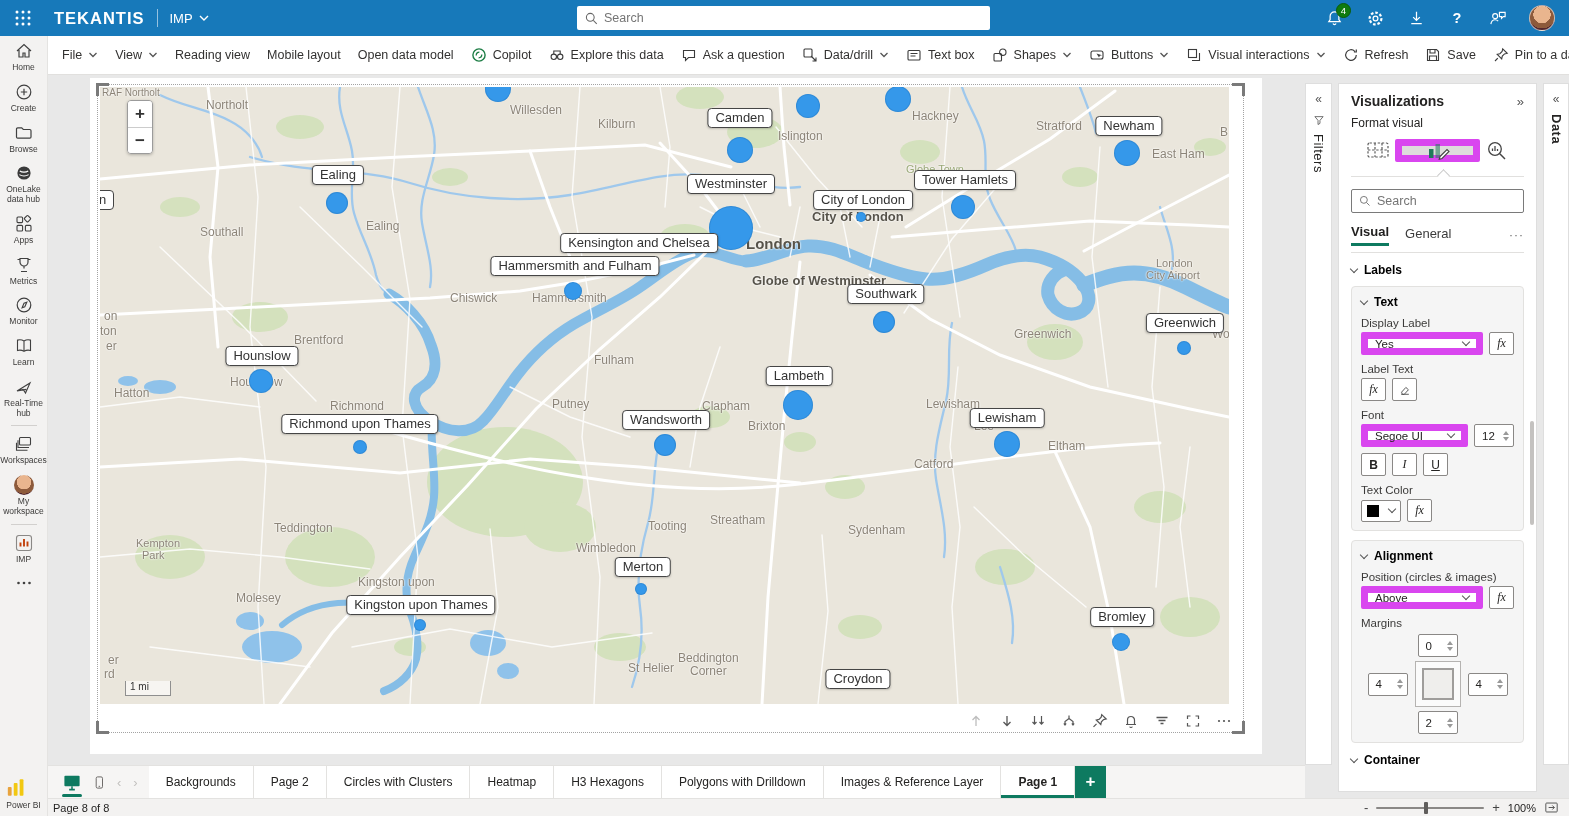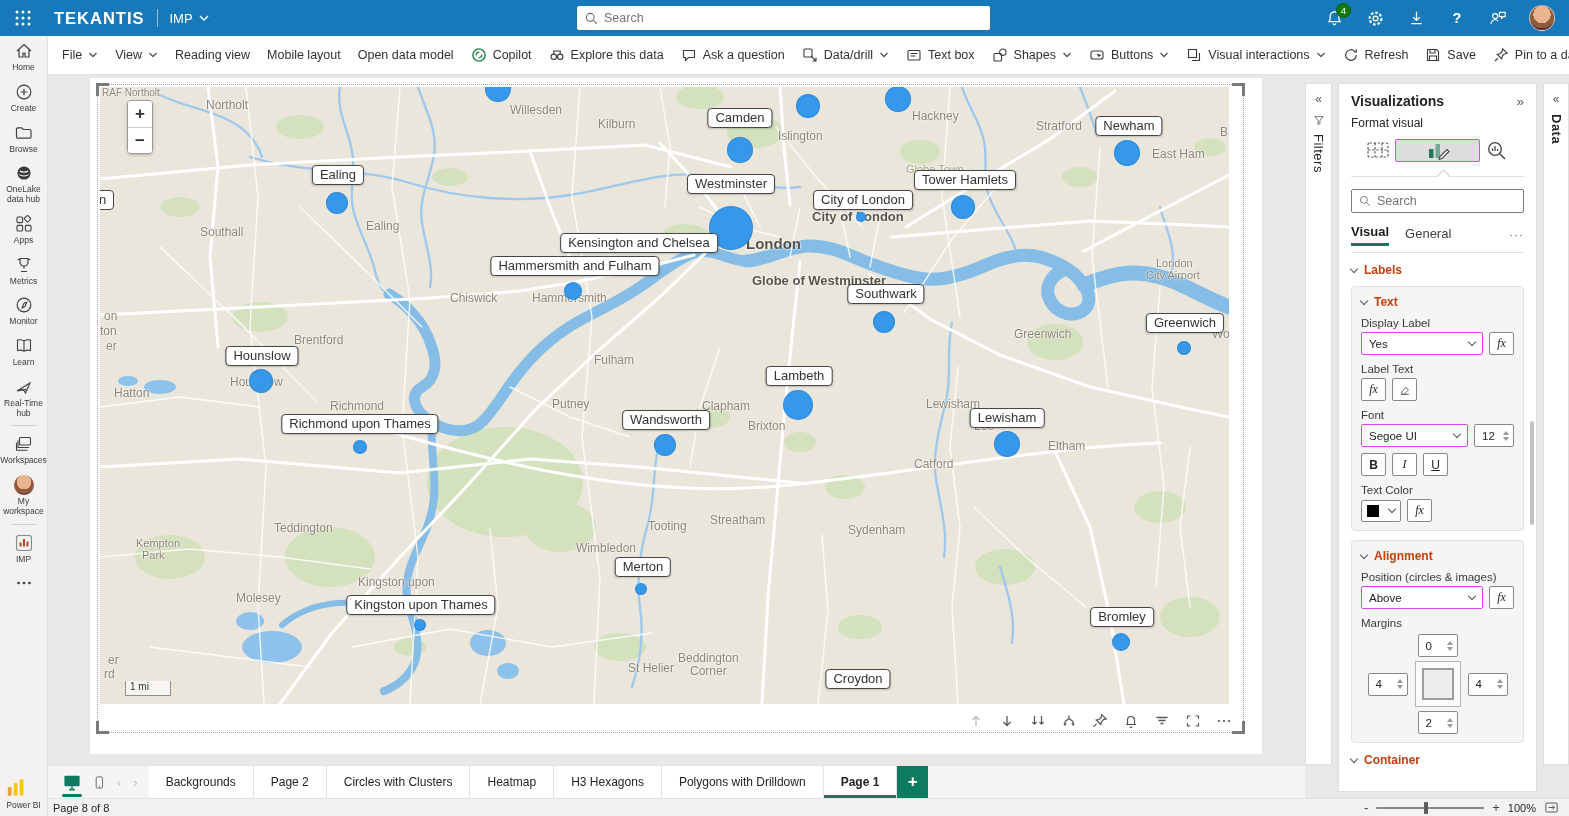--- a/index.html
+++ b/index.html
@@ -105,25 +105,25 @@
   .vp-notch { position:absolute; left:88px; top:-5px; width:9px; height:9px; background:#fff;
     border-left:1px solid #c8c8c8; border-top:1px solid #c8c8c8; transform:rotate(45deg); }
   .vp-search { margin-top:12px; height:24px; border:1px solid #7a7a7a; border-radius:2px; display:flex;
     align-items:center; padding:0 7px; gap:6px; }
   .vp-search input { border:none; outline:none; flex:1; font-size:12.5px; color:#444; width:100%; font-family:inherit; }
   .vp-tabs { display:flex; align-items:center; gap:16px; margin-top:11px; height:22px; }
   .vp-tab { font-size:13px; color:#3b3b3b; cursor:pointer; padding-bottom:4px; }
   .vp-tab.active { font-weight:bold; color:#201f1e; border-bottom:3px solid #0e7a60; }
   .vp-more { margin-left:auto; color:#666; letter-spacing:1px; cursor:pointer; font-size:12px; }
   .vp-hr2 { height:1px; background:#e1e0de; margin-top:6px; }
-  .sec-head { display:flex; align-items:center; gap:7px; margin-top:10px; font-size:12px; font-weight:bold; color:#c2410c; cursor:pointer; }
+  .sec-head { display:flex; align-items:center; gap:7px; margin-top:10px; font-size:12px; font-weight:bold; color:#000000; cursor:pointer; }
   .card { background:#f5f5f5; border:1px solid #e2e1df; border-radius:4px; padding:8px 9px; margin-top:9px; }
   .ctl-label { font-size:11.5px; color:#3b3a39; margin-top:8px; margin-bottom:3px; }
   .ctl-row { display:flex; align-items:center; gap:6px; }
-  .sel { flex:1; height:23px; border:1px solid #d946ef; border-radius:2px; background:#fff; display:flex;
+  .sel { flex:1; height:23px; border:7px solid #d946ef; border-radius:2px; background:#fff; display:flex;
     align-items:center; padding:0 7px; font-size:11.5px; color:#252423; cursor:pointer; }
   .sel .cdown { margin-left:auto; }
   .cdown { width:6px; height:6px; border-right:1.3px solid #555; border-bottom:1.3px solid #555;
     transform:rotate(45deg); margin-top:-3px; flex:0 0 auto; }
   .btn { height:23px; min-width:25px; border:1px solid #8a8886; border-radius:2px; background:#fff;
     display:flex; align-items:center; justify-content:center; cursor:pointer; font-size:11px; color:#252423; }
   .fx { font-style:italic; font-family:"Liberation Serif","DejaVu Serif",serif; font-size:12px; }
   .numin { width:40px; height:23px; border:1px solid #8a8886; border-radius:2px; background:#fff;
     display:flex; align-items:center; padding:0 4px 0 7px; font-size:11.5px; gap:3px; }
   .numin .val { flex:1; }
@@ -970,20 +970,23 @@
       </div>
       <div class="ptab">
         <span>Heatmap</span>
       </div>
       <div class="ptab">
         <span>H3 Hexagons</span>
       </div>
       <div class="ptab">
         <span>Polygons with Drilldown</span>
       </div>
+      <div class="ptab">
+        <span>Images &amp; Reference Layer</span>
+      </div>
       <div class="ptab active">
         <span>Page 1</span>
       </div>
     </div>
   <div class="ptab-add">+</div>
   <div id="tab-filler"></div>
 </footer>
 
 <footer id="statusbar">
   <span id="status-left">Page 8 of 8</span>

